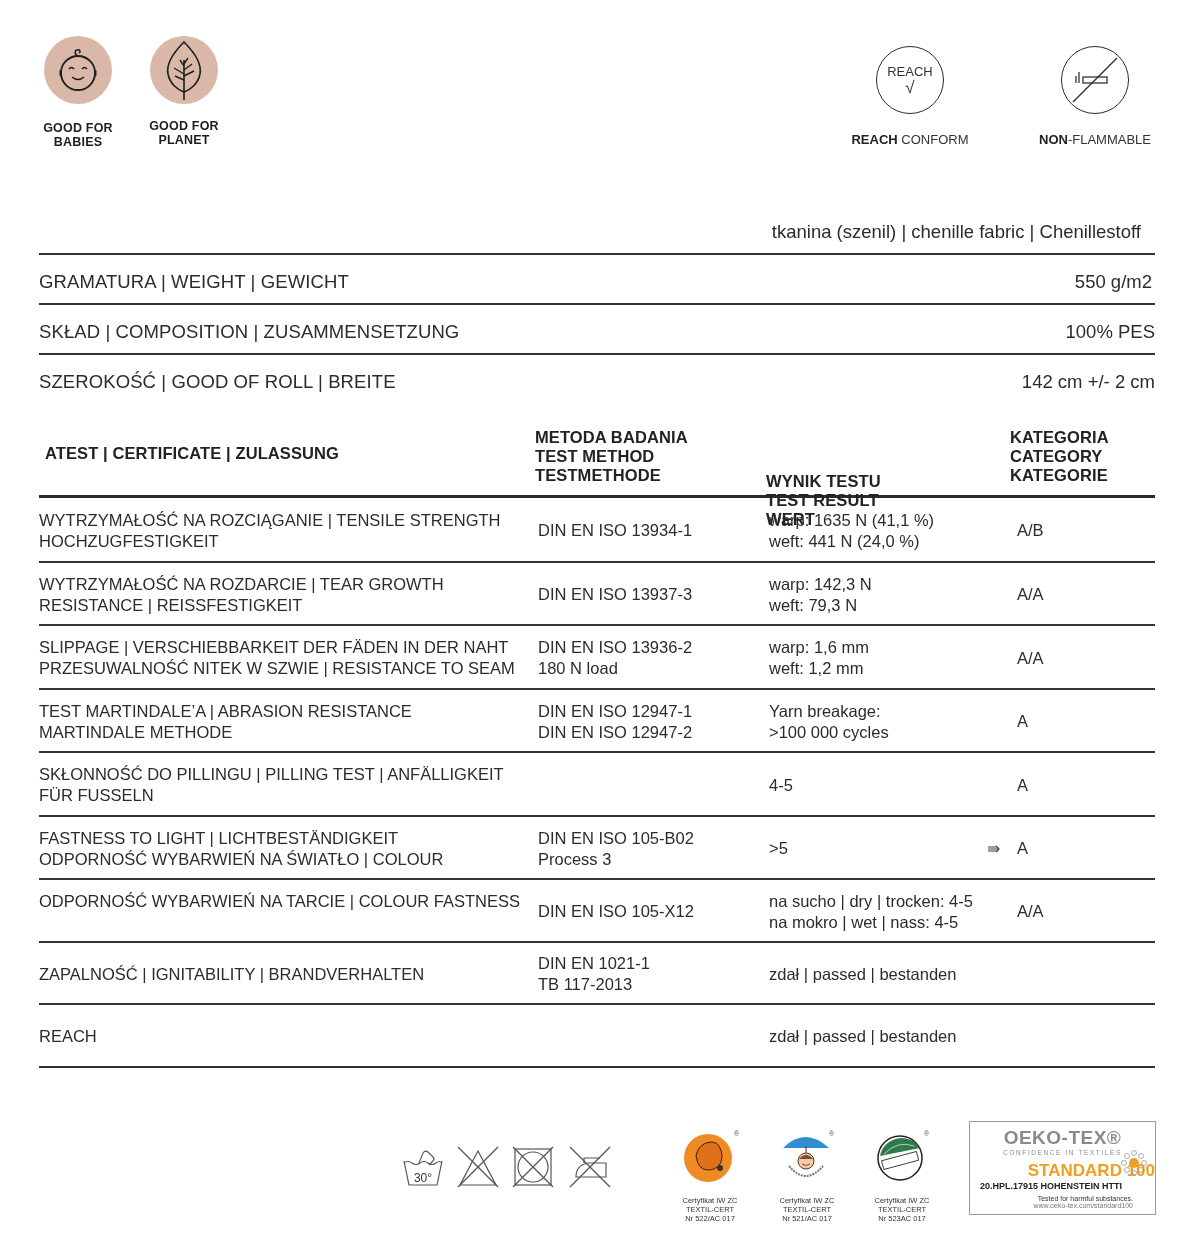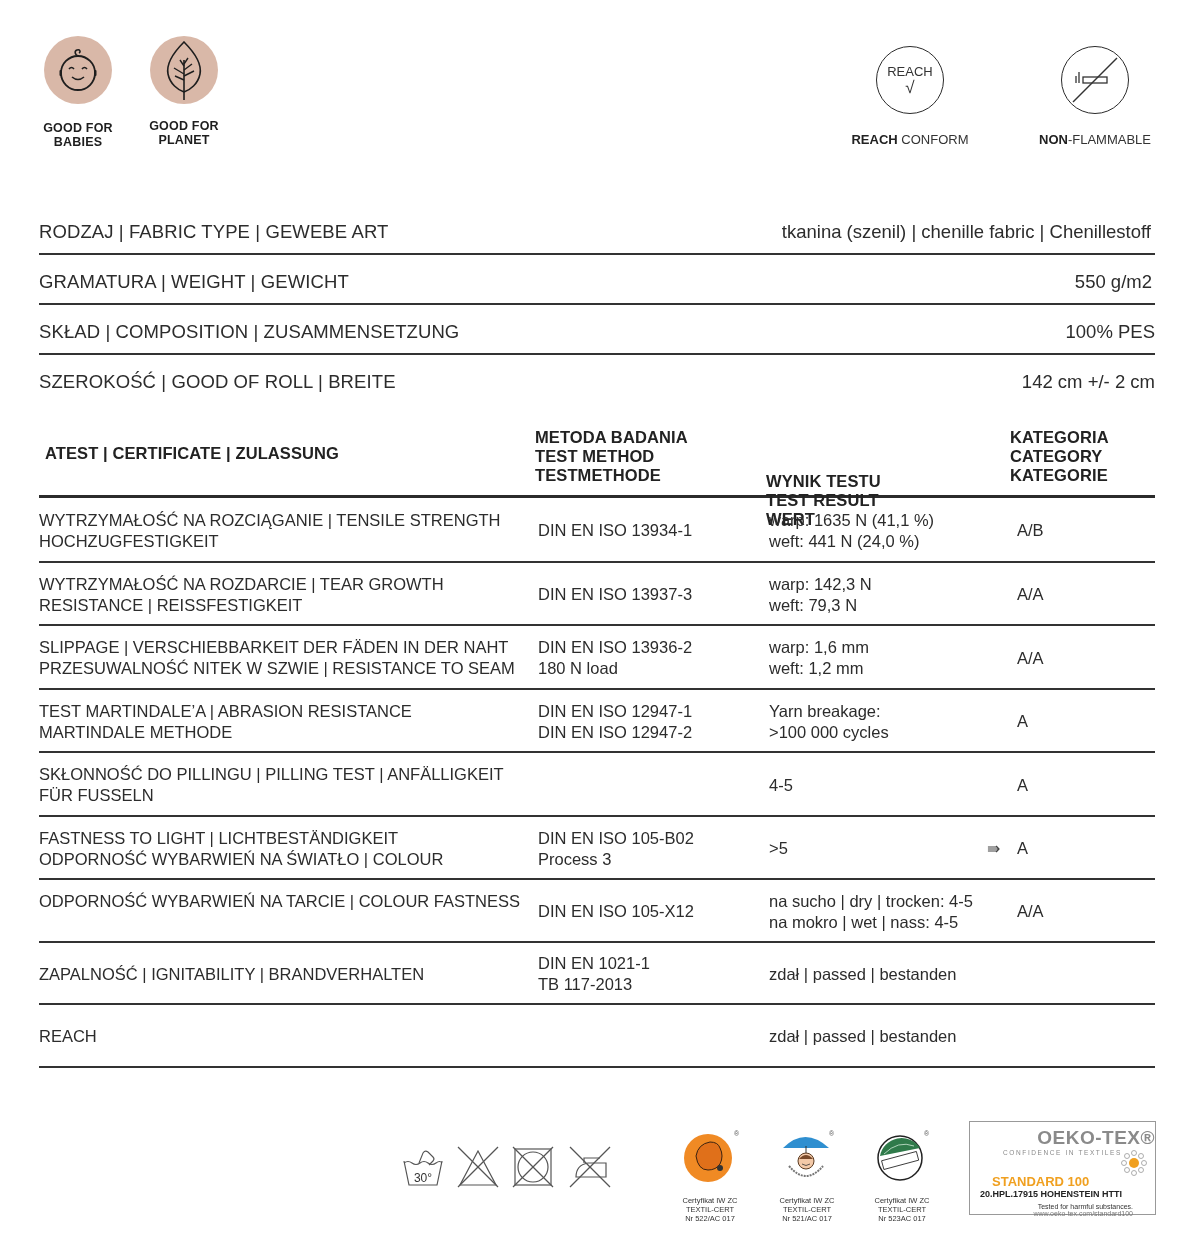--- a/index.html
+++ b/index.html
@@ -53,23 +53,23 @@
   #care-nodry { left: 511px; }
   #care-noiron { left: 568px; }
 
   .cert-logo { position: absolute; top: 1126px; width: 100px; text-align: center; }
   .cert-logo .cap { font-size: 7.5px; line-height: 9px; color: #333; margin-top: 6px; }
   #cert-1 { left: 660px; }
   #cert-2 { left: 757px; }
   #cert-3 { left: 852px; }
 
   .oeko { position: absolute; left: 969px; top: 1121px; width: 187px; height: 94px; border: 1px solid #999; background: #fff; text-align: center; }
-  .oeko .t1 { font-size: 19px; font-weight: bold; color: #8a8a8a; margin-top: 5px; letter-spacing: 0.5px; text-align: right; }
+  .oeko .t1 { font-size: 19px; font-weight: bold; color: #8a8a8a; margin-top: 5px; letter-spacing: 0.5px; }
   .oeko .t2 { font-size: 6.5px; color: #8a8a8a; letter-spacing: 1.6px; margin-top: 0px; }
-  .oeko .t3 { font-size: 13px; font-weight: bold; color: #f0a020; text-align: left; padding-left: 22px; margin-top: 18px; }
+  .oeko .t3 { font-size: 17px; font-weight: bold; color: #f0a020; text-align: right; padding-left: 22px; margin-top: 5px; }
   .oeko .t4 { font-size: 9px; font-weight: bold; color: #222; text-align: left; padding-left: 10px; }
   .oeko .t5 { font-size: 7px; color: #333; text-align: right; padding-right: 22px; margin-top: 4px; }
   .oeko .t6 { font-size: 7px; color: #777; text-align: right; padding-right: 22px; }
   .oeko .flower { position: absolute; right: 8px; top: 28px; }
 </style>
 </head>
 <body>
 
 <div class="badge" id="badge-babies">
   <div class="circle">
@@ -118,22 +118,21 @@
       <rect x="18" y="27" width="24" height="6" fill="none" stroke="#333" stroke-width="1.3"></rect>
       <line x1="11" y1="26" x2="11" y2="33" stroke="#333" stroke-width="1.3"></line>
       <line x1="14" y1="22" x2="14" y2="33" stroke="#333" stroke-width="1.3"></line>
       <line x1="8" y1="52" x2="52" y2="8" stroke="#333" stroke-width="1.5"></line>
     </svg>
   </div>
   <div class="lbl"><b>NON</b><span>-FLAMMABLE</span></div>
 </div>
 
 <div class="prop" style="top:205px;">
-  <span class="k">RODZAJ | FABRIC TYPE | GEWEBE ART</span>
-  <span class="v" style="right:4px;">tkanina (szenil) | chenille fabric | Chenillestoff</span>
+  <span class="v" style="right:14px;">tkanina (szenil) | chenille fabric | Chenillestoff</span>
 </div>
 <div class="prop" style="top:255px;">
   <span class="k">GRAMATURA | WEIGHT | GEWICHT</span>
   <span class="v" style="right:3px;">550  g/m2</span>
 </div>
 <div class="prop" style="top:305px;">
   <span class="k">SKŁAD | COMPOSITION | ZUSAMMENSETZUNG</span>
   <span class="v">100% PES</span>
 </div>
 <div class="prop last" style="top:355px;">

